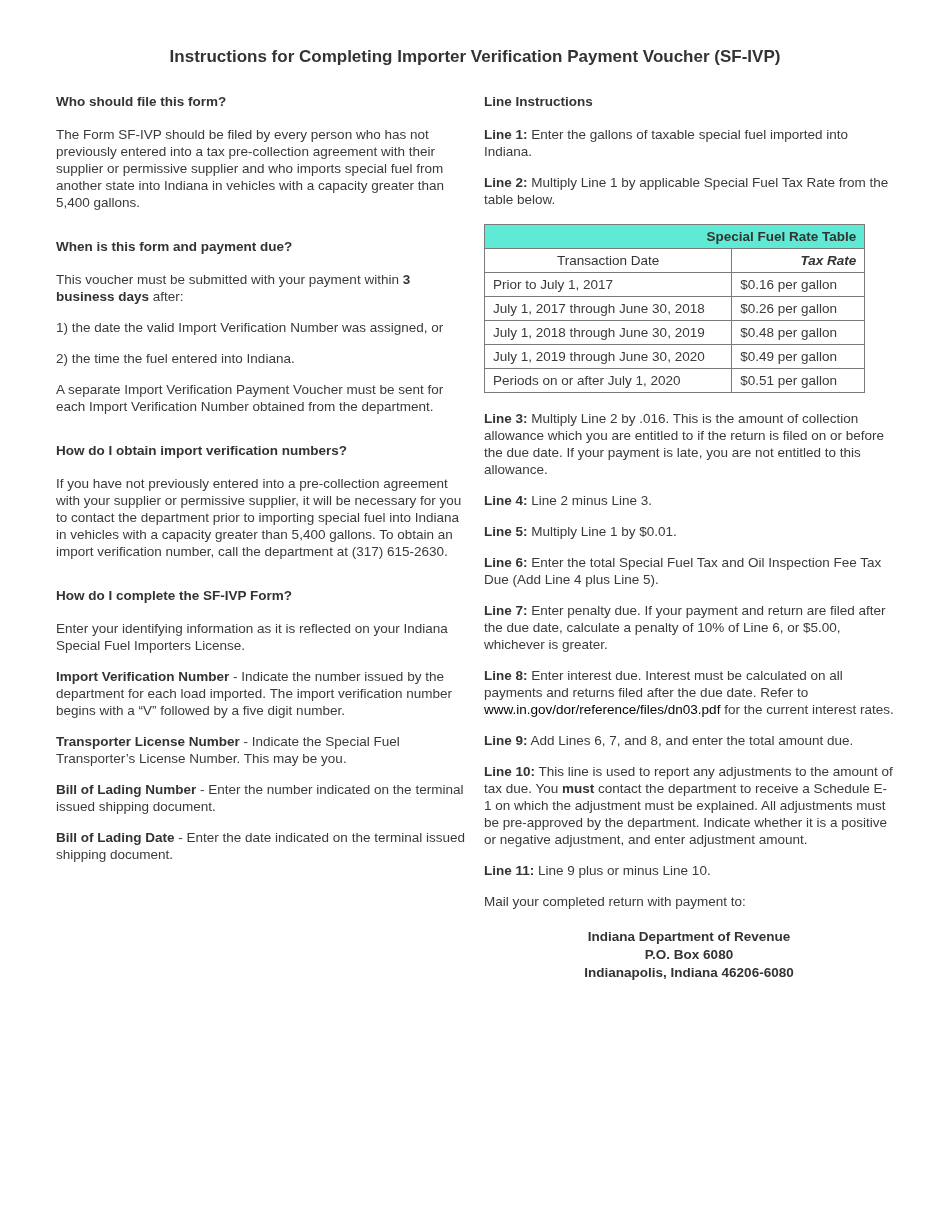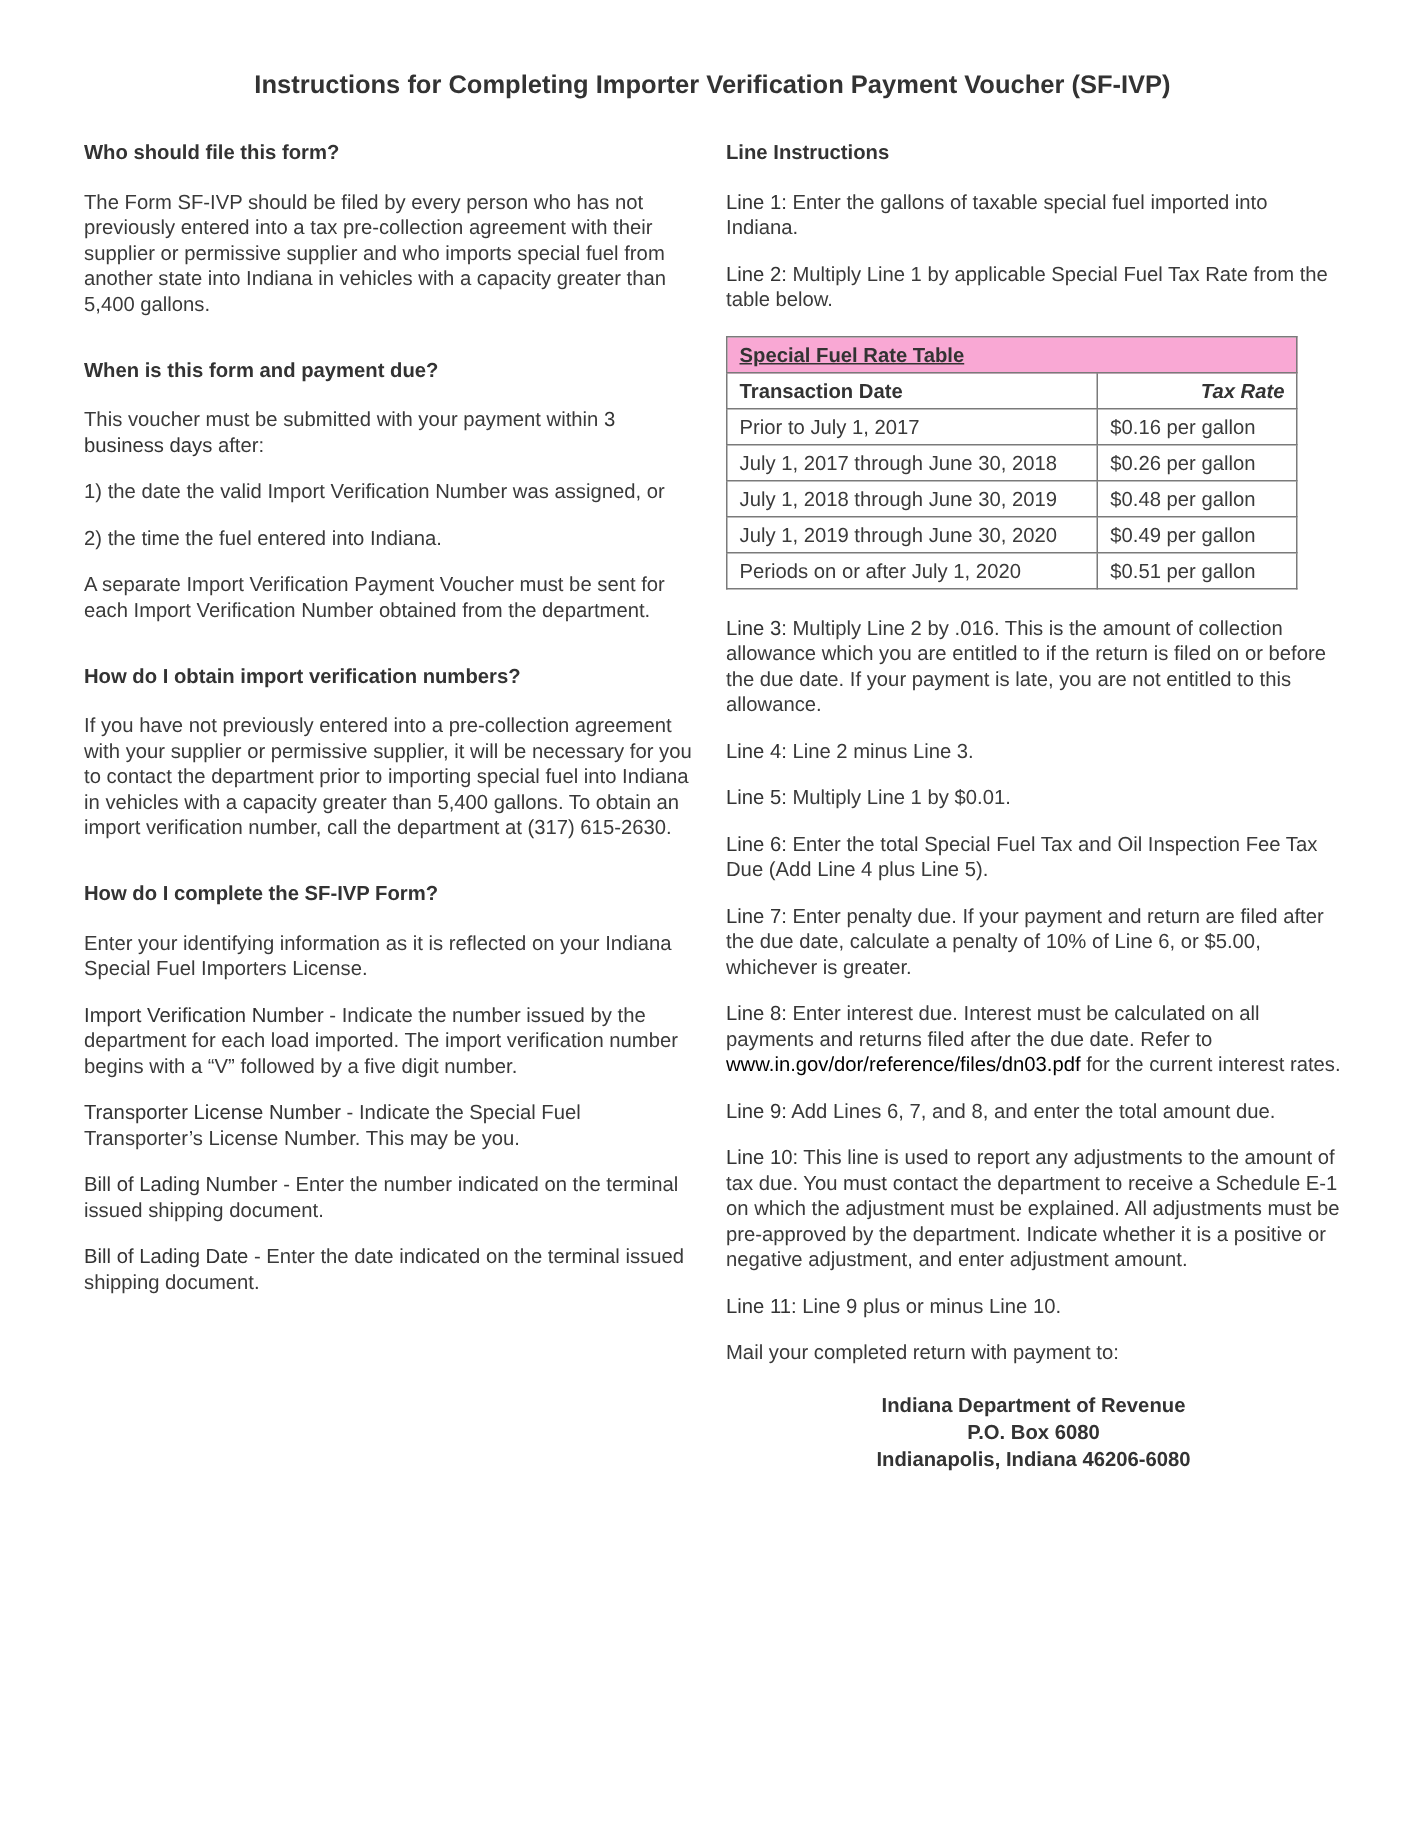--- a/index.html
+++ b/index.html
@@ -25,41 +25,40 @@
   .col { flex: 1 1 0; min-width: 0; }
   .col-heading {
     text-align: left;
     font-weight: bold;
     font-size: 13.5px;
     color: #333333;
     margin: 27px 0 16px;
   }
   .col-heading.first { margin-top: 0; }
   p { margin: 0 0 14px; }
-  b, .bold { font-weight: normal; color: #333333; }
+  b, .bold { font-weight: bold; color: #333333; }
   a.doc-link { color: #000000; text-decoration: none; cursor: pointer; }
   table.rate-table {
     border-collapse: collapse;
     width: 93%;
     margin: 16px 0 17px;
     color: #333333;
   }
   table.rate-table th, table.rate-table td {
     border: 1px solid #7a7a7a;
     padding: 3px 8px;
     font-size: 13.5px;
     height: 20px;
   }
   table.rate-table .table-title-cell {
-    background: #f9a8d4;
-    text-align: left;
+    background: #5eead4;
+    text-align: right;
     font-weight: bold;
-    text-decoration: underline;
   }
-  table.rate-table .col-head-date { text-align: left; font-weight: bold; }
+  table.rate-table .col-head-date { text-align: center; font-weight: normal; }
   table.rate-table .col-head-rate { text-align: right; font-weight: bold; font-style: italic; }
   table.rate-table td { font-weight: normal; color: #3a3a3a; }
   .col-date-cell { width: 65%; }
   .address-block {
     text-align: center;
     font-weight: bold;
     color: #333333;
     margin: 18px 0 0;
     line-height: 1.3;
   }

